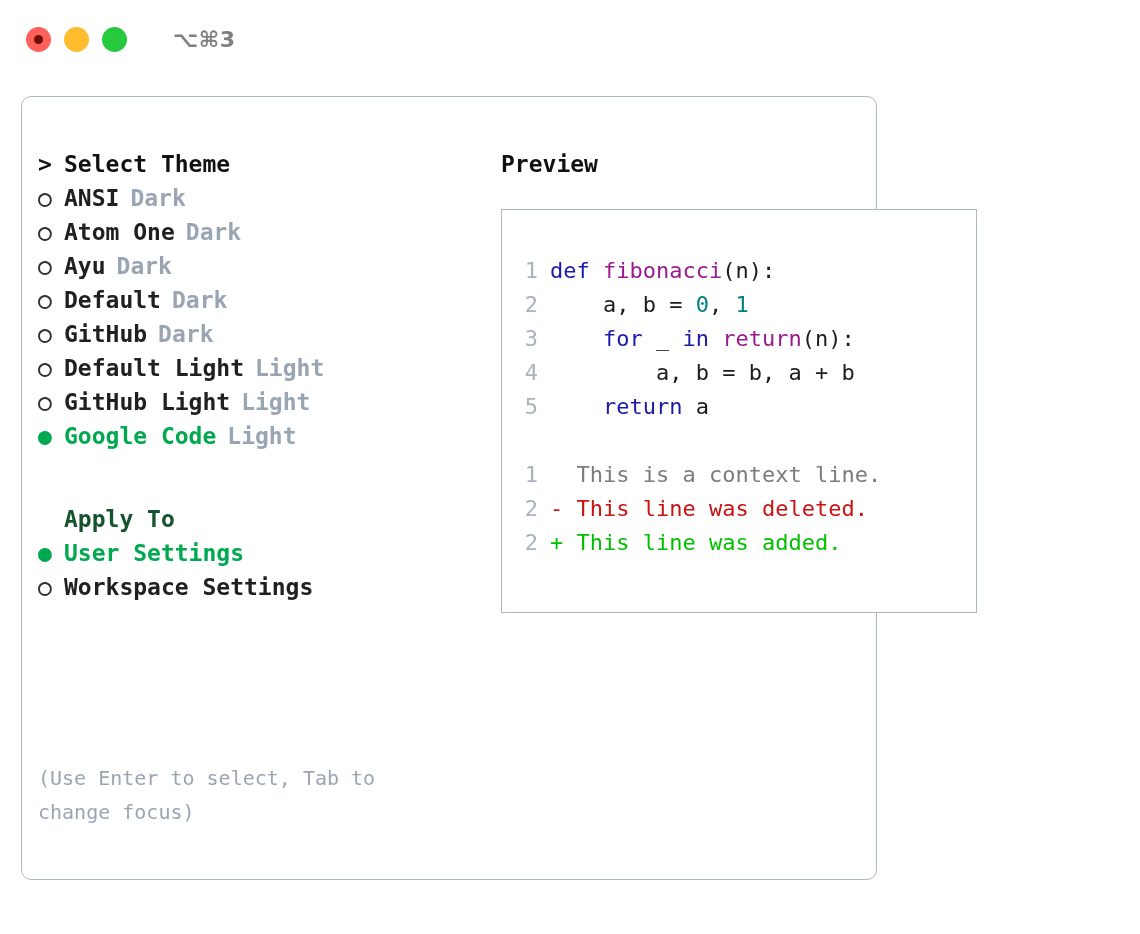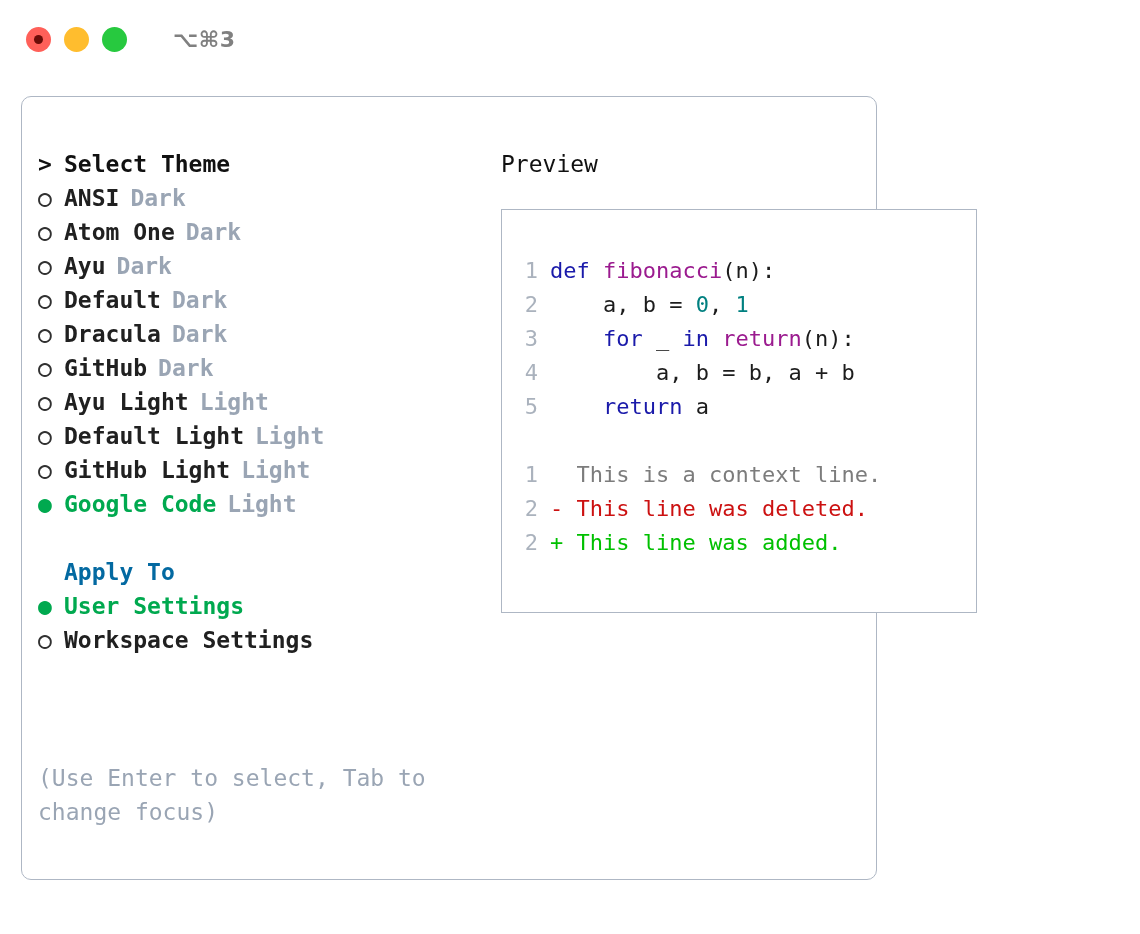--- a/index.html
+++ b/index.html
@@ -115,43 +115,44 @@
   .tag {
     color: #9aa5b4;
     margin-left: 11px;
   }
   .spacer-row { height: 34px; }
   .section-label {
     height: 34px;
     line-height: 34px;
     font-size: 23px;
     font-weight: bold;
-    color: #0369a1;
+    color: #14532d;
     padding-left: 26px;
+    margin-top: 15px;
   }
   #hint {
     position: absolute;
     left: 16px;
     top: 664px;
     width: 410px;
-    font-size: 23px;
+    font-size: 20px;
     line-height: 34px;
     color: #9aa5b4;
   }
 
   
   #right-col {
     position: absolute;
     left: 479px;
     top: 50px;
     width: 490px;
   }
   #preview-title {
     font-size: 23px;
-    font-weight: normal;
+    font-weight: bold;
     color: #111111;
     line-height: 34px;
   }
   #code-box {
     margin-top: 28px;
     width: 476px;
     height: 404px;
     border: 1.5px solid #aeb7c4;
     box-sizing: border-box;
     background: #ffffff;
@@ -199,23 +200,21 @@
 
       <div class="row header-row">
         <span class="caret">&gt;</span><span>Select Theme</span>
       </div>
 
       <div id="theme-rows">
           <div class="row"><span class="bullet">○</span><span class="name">ANSI</span><span class="tag">Dark</span></div>
           <div class="row"><span class="bullet">○</span><span class="name">Atom One</span><span class="tag">Dark</span></div>
           <div class="row"><span class="bullet">○</span><span class="name">Ayu</span><span class="tag">Dark</span></div>
           <div class="row"><span class="bullet">○</span><span class="name">Default</span><span class="tag">Dark</span></div>
-          <div class="row"><span class="bullet">○</span><span class="name">Dracula</span><span class="tag">Dark</span></div>
           <div class="row"><span class="bullet">○</span><span class="name">GitHub</span><span class="tag">Dark</span></div>
-          <div class="row"><span class="bullet">○</span><span class="name">Ayu Light</span><span class="tag">Light</span></div>
           <div class="row"><span class="bullet">○</span><span class="name">Default Light</span><span class="tag">Light</span></div>
           <div class="row"><span class="bullet">○</span><span class="name">GitHub Light</span><span class="tag">Light</span></div>
           <div class="row selected"><span class="bullet on">●</span><span class="name">Google Code</span><span class="tag">Light</span></div>
         </div>
 
       <div class="spacer-row"></div>
 
       <div class="section-label">Apply To</div>
 
       <div id="apply-rows">

